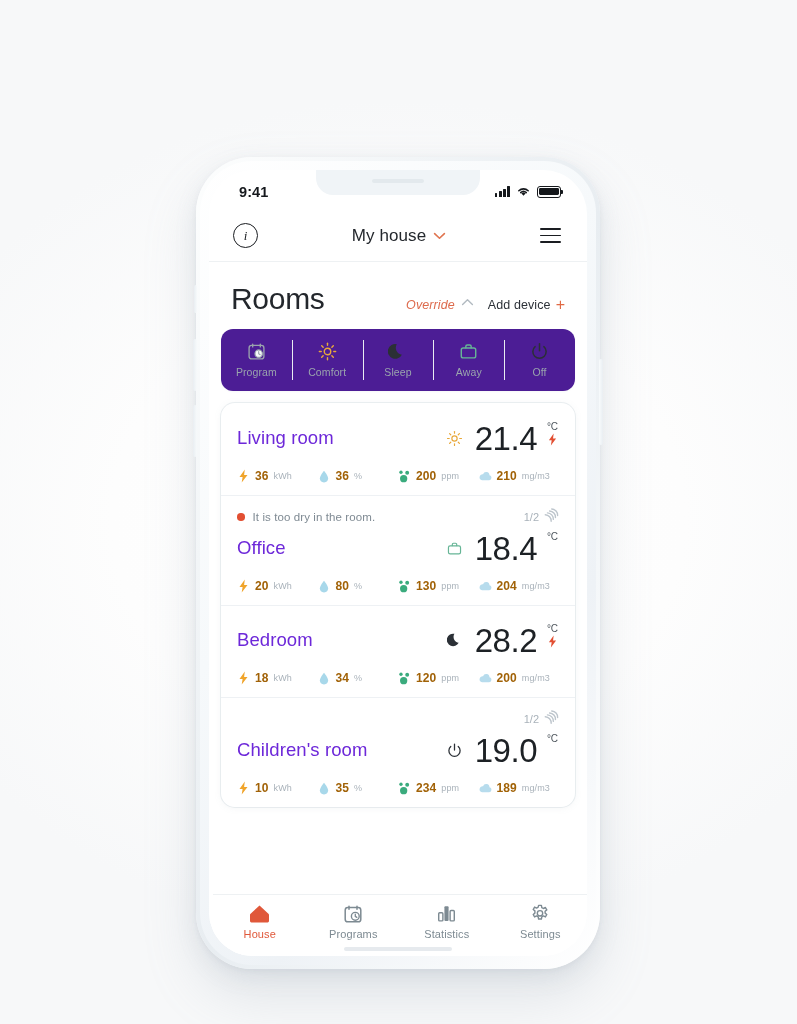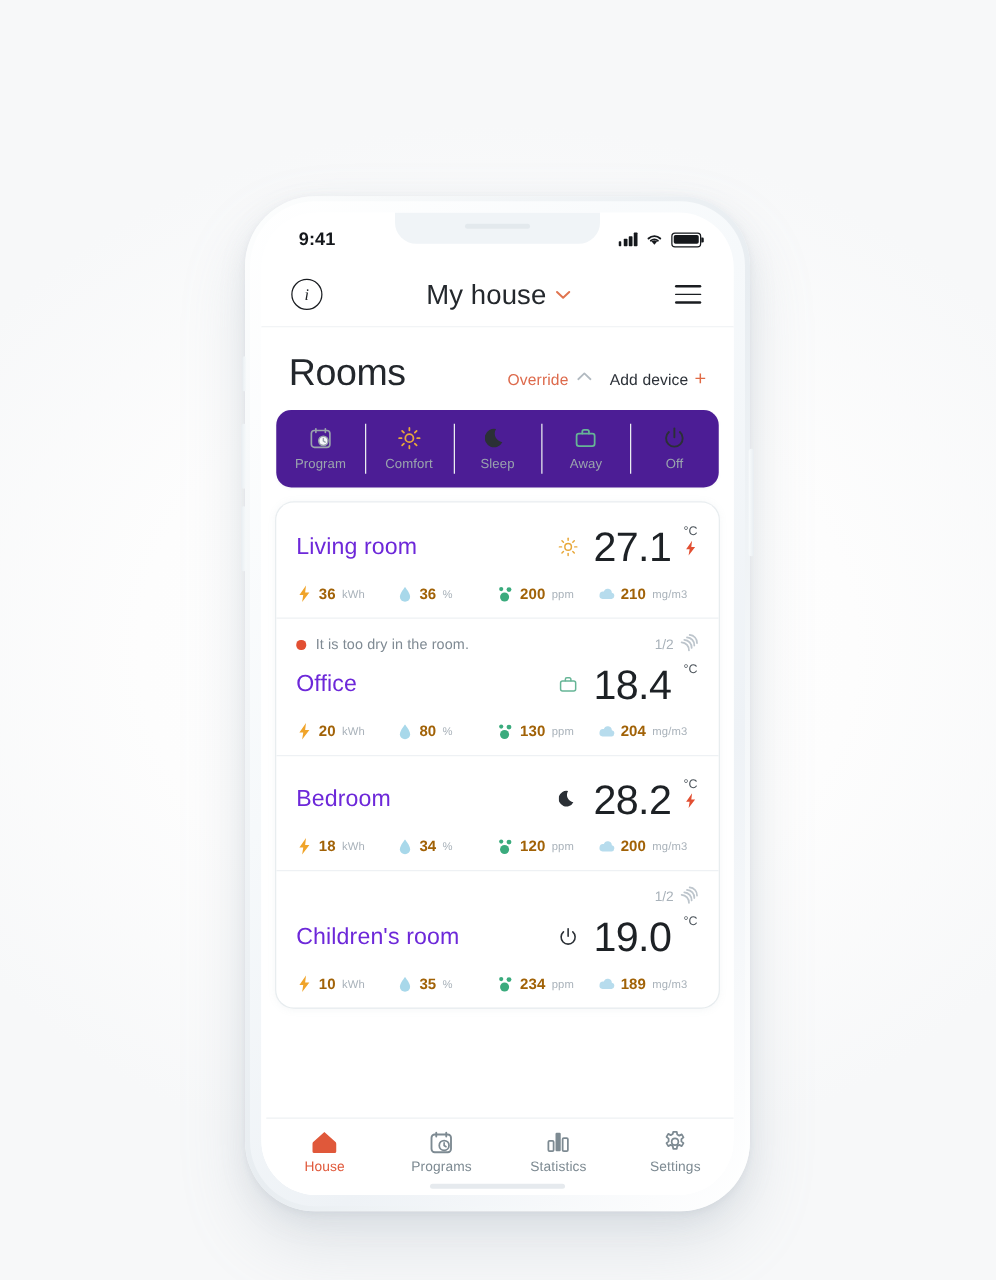--- a/index.html
+++ b/index.html
@@ -146,21 +146,21 @@
     width: 25px; height: 25px;
     border: 1.4px solid #1a1d21;
     border-radius: 50%;
     display: flex; align-items: center; justify-content: center;
     font-size: 13px; color: #1a1d21;
     font-family: "Liberation Serif", serif;
     font-style: italic;
   }
   #nav-title-wrap { display: flex; align-items: center; gap: 7px; }
   #nav-title {
-    font-size: 22px;
+    font-size: 17px;
     color: #24282d;
     font-weight: 400;
     letter-spacing: 0.1px;
   }
   .chev { display: block; }
   #menu-button { display: flex; flex-direction: column; gap: 4.2px; width: 21px; }
   #menu-button span { display: block; height: 1.9px; background: #1a1d21; border-radius: 1px; }
 
   
   #content {
@@ -184,21 +184,21 @@
     letter-spacing: -0.3px;
     line-height: 1;
   }
   #header-actions {
     display: flex;
     align-items: center;
     gap: 14px;
     margin-left: auto;
     padding-bottom: 2px;
   }
-  #override-btn { display: flex; align-items: flex-start; gap: 6px; }
+  #override-btn { display: flex; align-items: flex-start; gap: 6px; font-style: italic; }
   #override-label { font-size: 12.5px; color: #dd6a4c; letter-spacing: 0.1px; }
   #add-device-btn { display: flex; align-items: center; gap: 5px; }
   #add-device-label { font-size: 12.5px; color: #2c3138; letter-spacing: 0.1px; }
   #add-plus { color: #e06a45; font-size: 16px; line-height: 1; font-weight: 400; }
 
   
   #mode-selector {
     display: flex;
     background: #4c1d95;
     border-radius: 12px;
@@ -502,21 +502,21 @@
                         <path d="M10 16.2 v2"></path>
                       <path d="M1.8 10 h2"></path>
                         <path d="M16.2 10 h2"></path>
                       <path d="M4.2 4.2 l1.4 1.4"></path>
                         <path d="M14.4 14.4 l1.4 1.4"></path>
                       <path d="M15.8 4.2 l-1.4 1.4"></path>
                         <path d="M5.6 14.4 l-1.4 1.4"></path>
                     </g>
                   </svg>
                 </span>
-                <span class="temp-value">27.1</span>
+                <span class="temp-value">21.4</span>
                 <span class="temp-suffix">
                   <span class="temp-unit">°C</span>
                   <span class="bolt-mini">
                     <svg width="9" height="13" viewBox="0 0 10 14">
                       <path d="M6.3 0.4 L1 7.9 h3.1 L3.2 13.6 L9 5.9 H5.6 Z" fill="#e24f32"></path>
                     </svg>
                   </span>
                 </span>
               </div>
             </div>

